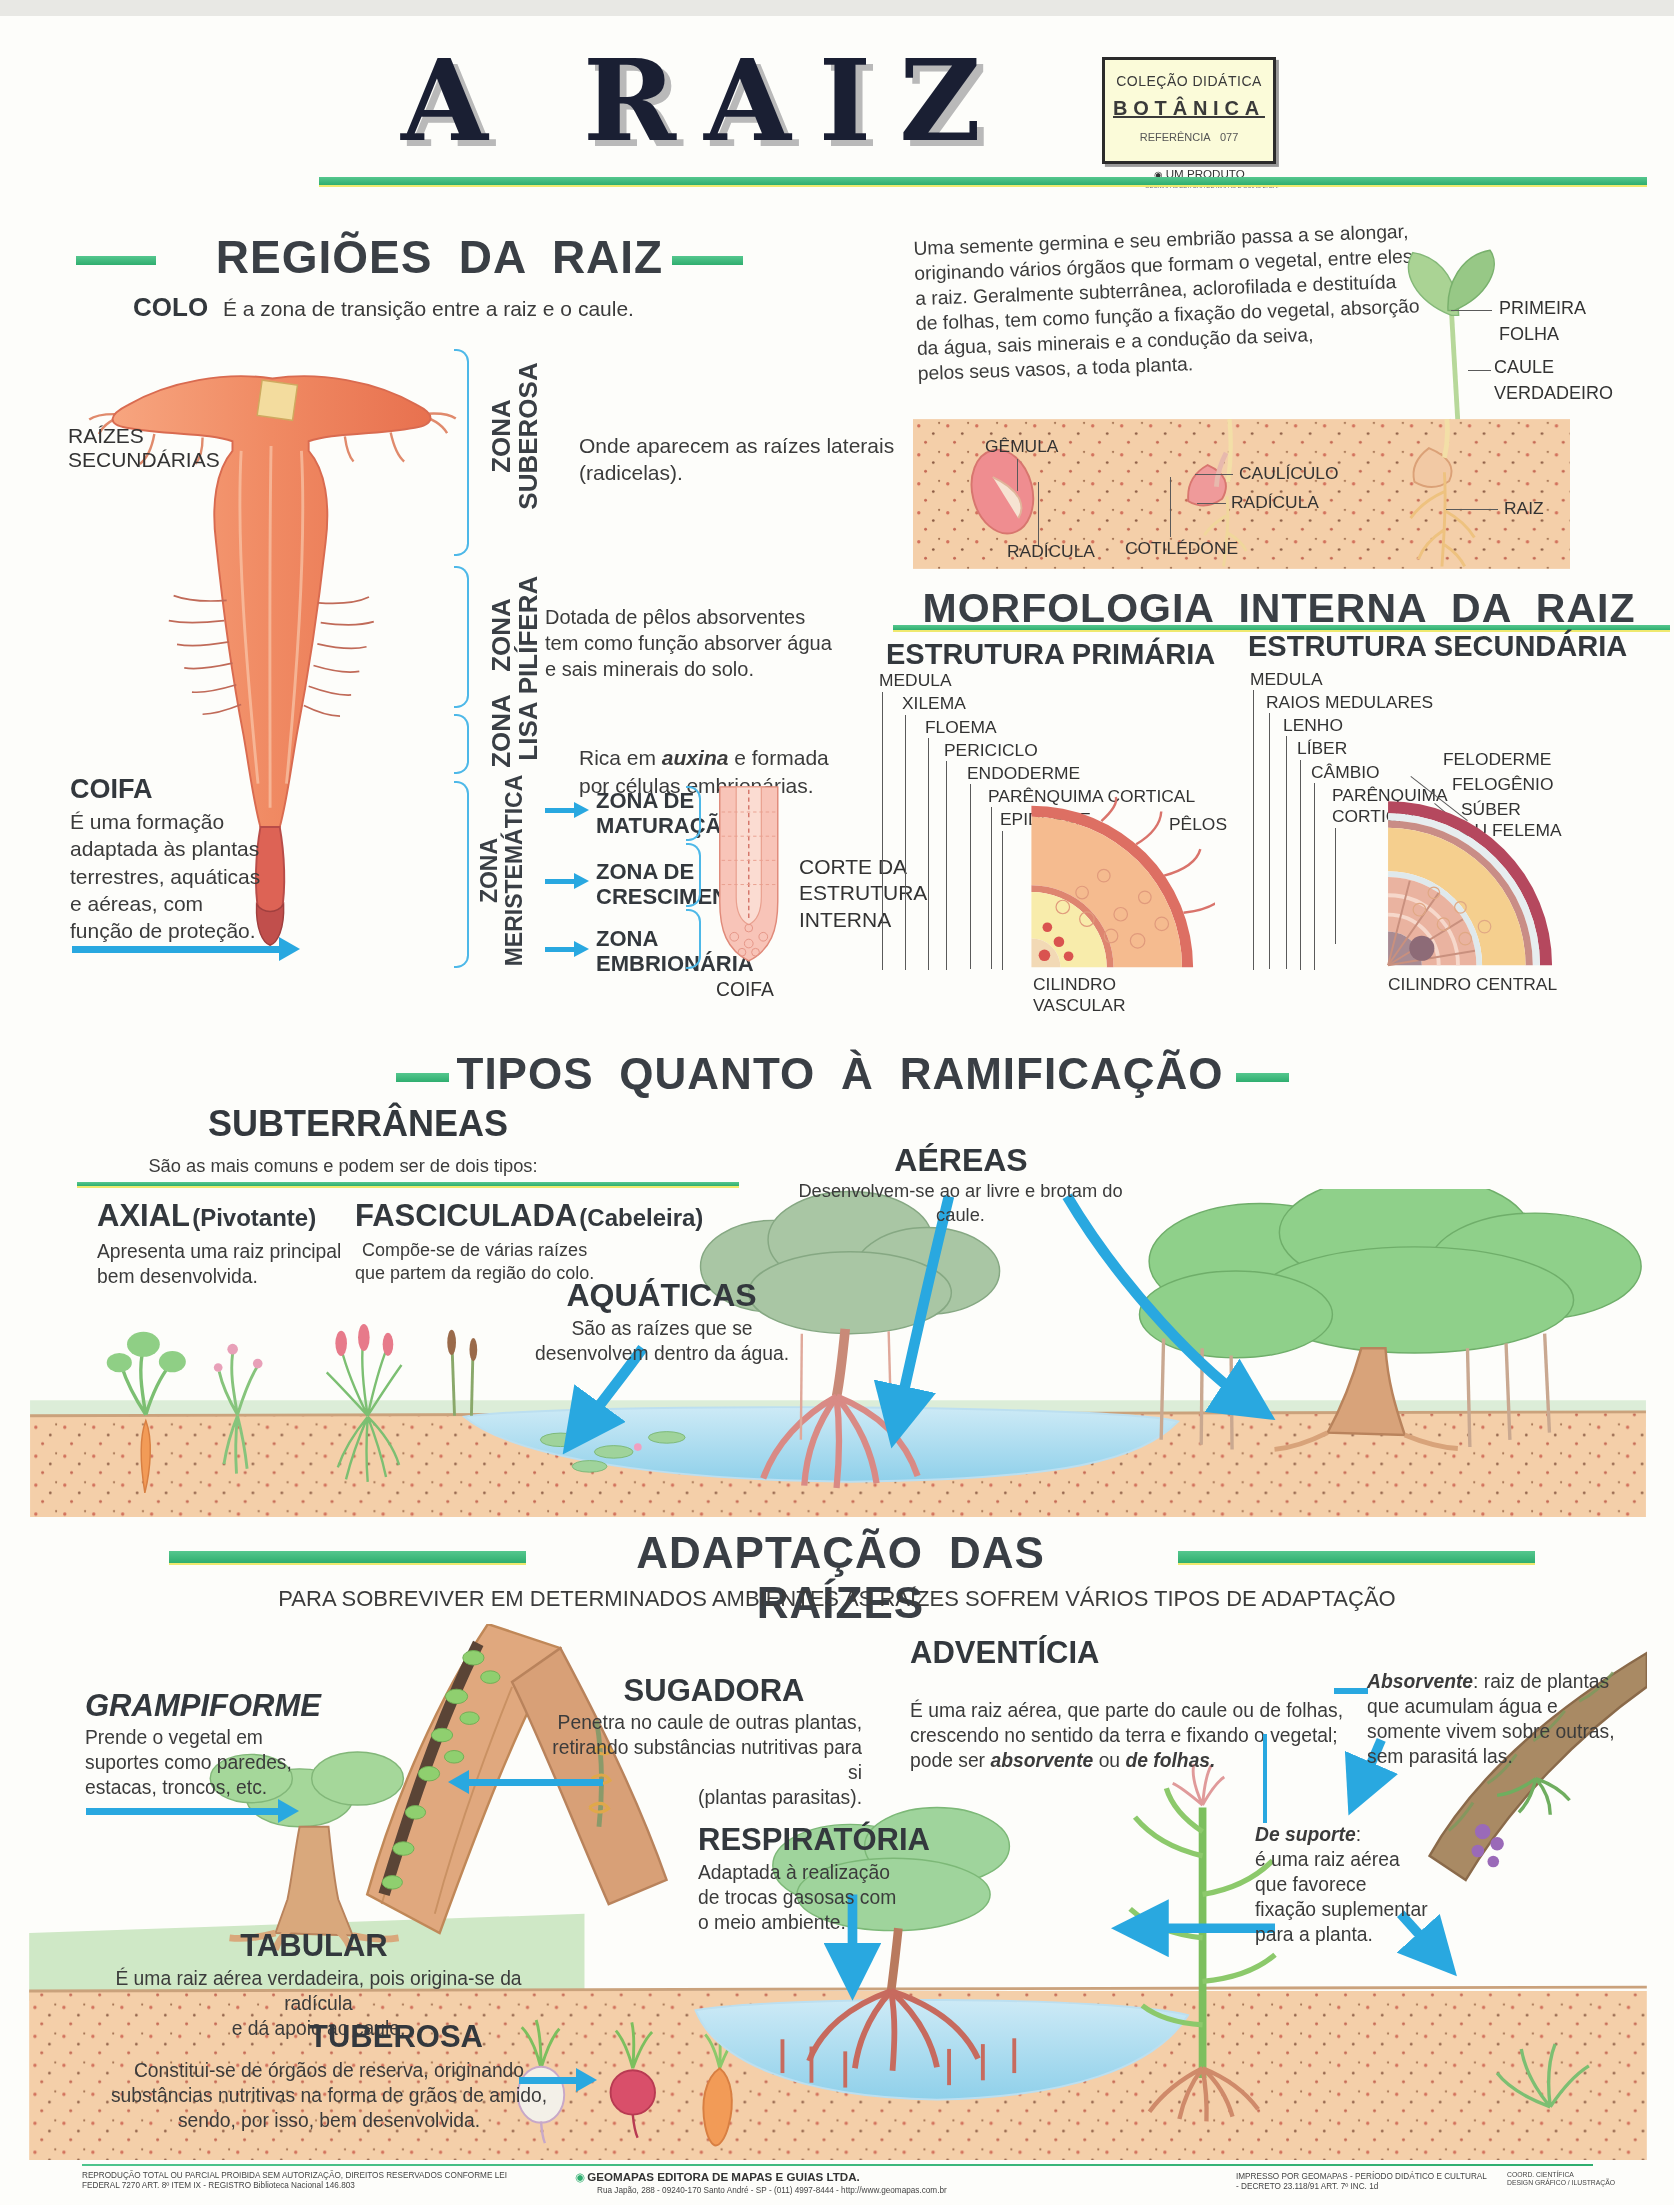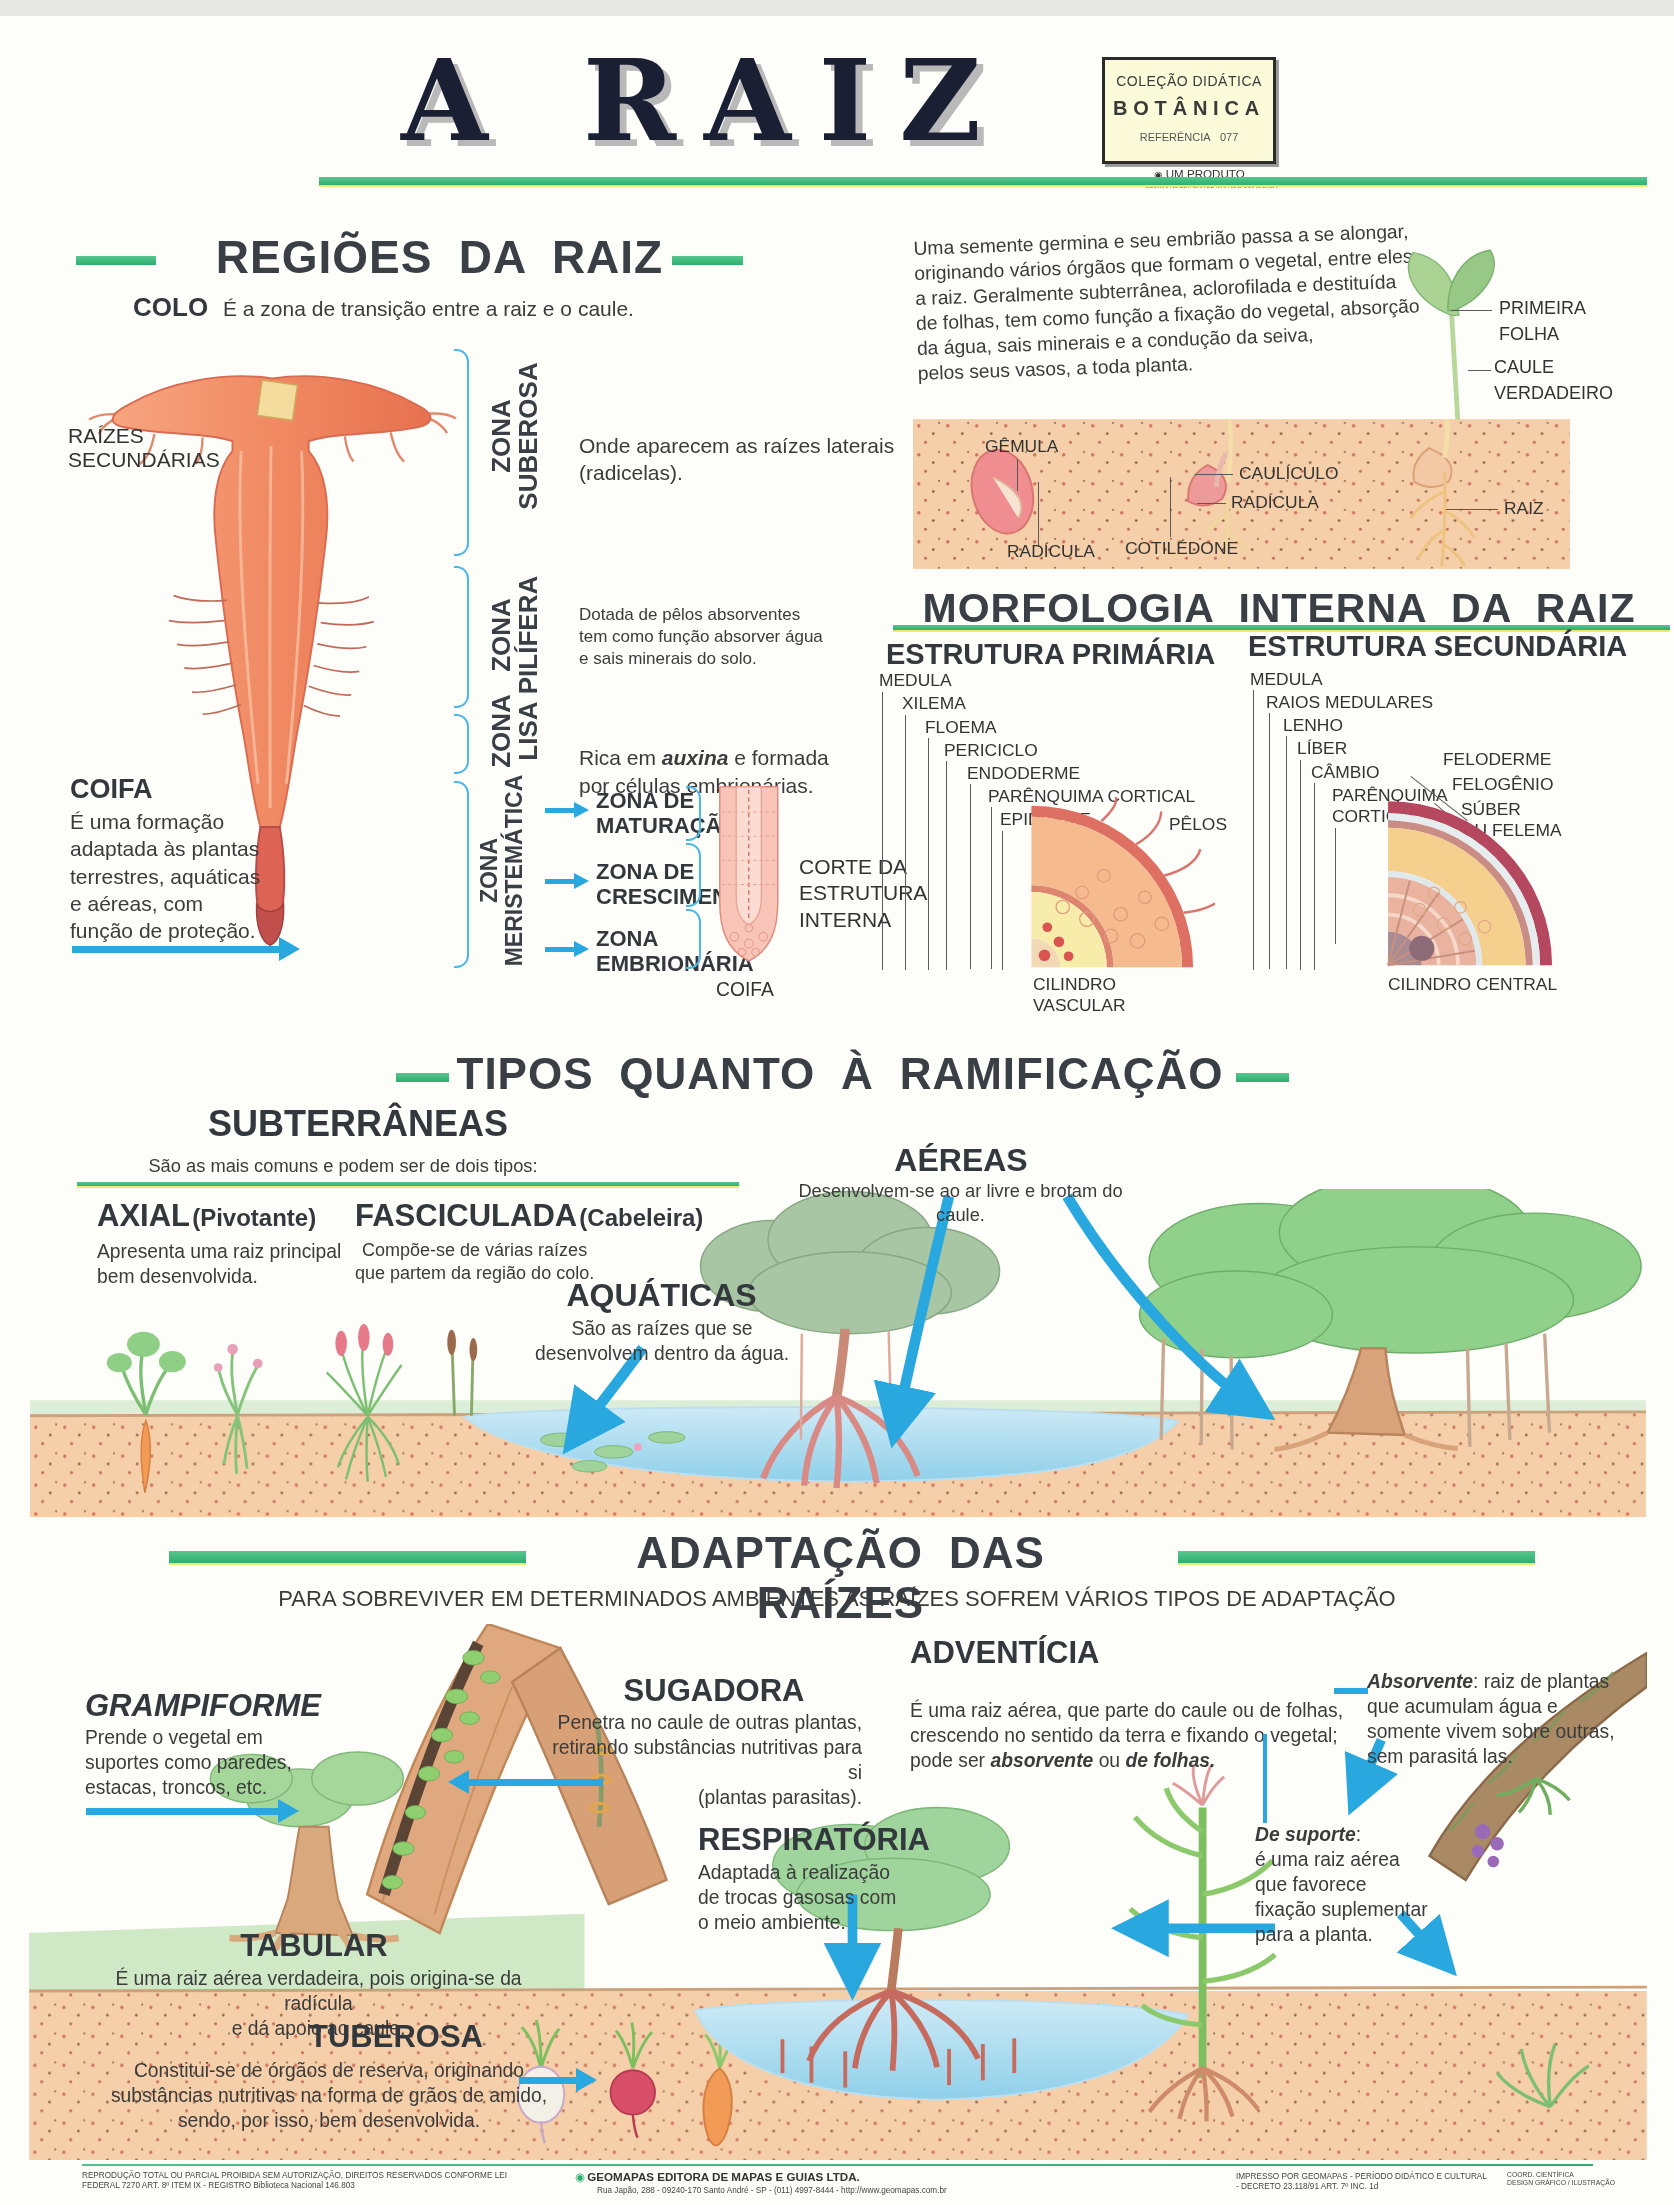--- a/index.html
+++ b/index.html
@@ -36,21 +36,21 @@
 </style>
 </head>
 <body>
 
 <div class="poster">
 
   <div class="abs title" style="left:338px;top:19.3px;width:734px;text-align:center;">A RAIZ</div>
 
   <div class="abs badge" style="left:1102px;top:41px;width:168px;height:101px;">
     <div style="font-size:14px;margin-top:12.6px;letter-spacing:0.5px;">COLEÇÃO DIDÁTICA</div>
-    <div style="font-size:20px;font-weight:bold;letter-spacing:5.8px;margin-top:8.7px;">BOTÂNICA</div>
+    <div style="font-size:20px;font-weight:bold;letter-spacing:5.8px;margin-top:8.7px;text-decoration:underline;">BOTÂNICA</div>
     <div style="font-size:11px;margin-top:10.6px;color:#555;">
       <span>REFERÊNCIA</span>
       <span style="margin-left:6.8px;">077</span>
     </div>
   </div>
   <div class="abs" style="left:1154px;top:151px;font-size:11.6px;color:#333;">
     <span style="font-size:9.7px;">◉</span>
     <span>UM PRODUTO</span>
   </div>
   <div class="abs" style="left:1145px;top:167px;font-size:5.8px;color:#666;width:203px;">GEOMAPAS EDITORA DE MAPAS E GUIAS LTDA.</div>
@@ -119,21 +119,21 @@
 SUBEROSA</div>
   <div class="abs vlabel pre" style="left:418px;top:590px;width:193px;height:58px;transform:rotate(-90deg);">ZONA
 PILÍFERA</div>
   <div class="abs vlabel pre" style="left:418px;top:686px;width:193px;height:58px;transform:rotate(-90deg);">ZONA
 LISA</div>
   <div class="abs vlabel pre" style="left:381px;top:828px;width:241px;height:53px;transform:rotate(-90deg);font-size:23px;">ZONA
 MERISTEMÁTICA</div>
 
   <div class="abs body pre" style="left:579px;top:416px;font-size:21px;">Onde aparecem as raízes laterais
 (radicelas).</div>
-  <div class="abs body pre" style="left:579px;top:588px;font-size:17px;">Dotada de pêlos absorventes
+  <div class="abs body pre" style="left:545px;top:588px;font-size:20px;">Dotada de pêlos absorventes
 tem como função absorver água
 e sais minerais do solo.</div>
   <div class="abs body pre" style="left:579px;top:701px;font-size:21px;">
     <span>Rica em </span><span class="bi">auxina</span><span> e formada
 por células embrionárias.</span>
   </div>
 
   <div class="abs arrowSm" style="left:545px;top:792px;width:29px;"></div>
   <div class="abs h2 pre" style="left:596px;top:772px;font-size:22px;line-height:1.15;">ZONA DE
 MATURAÇÃO</div>

